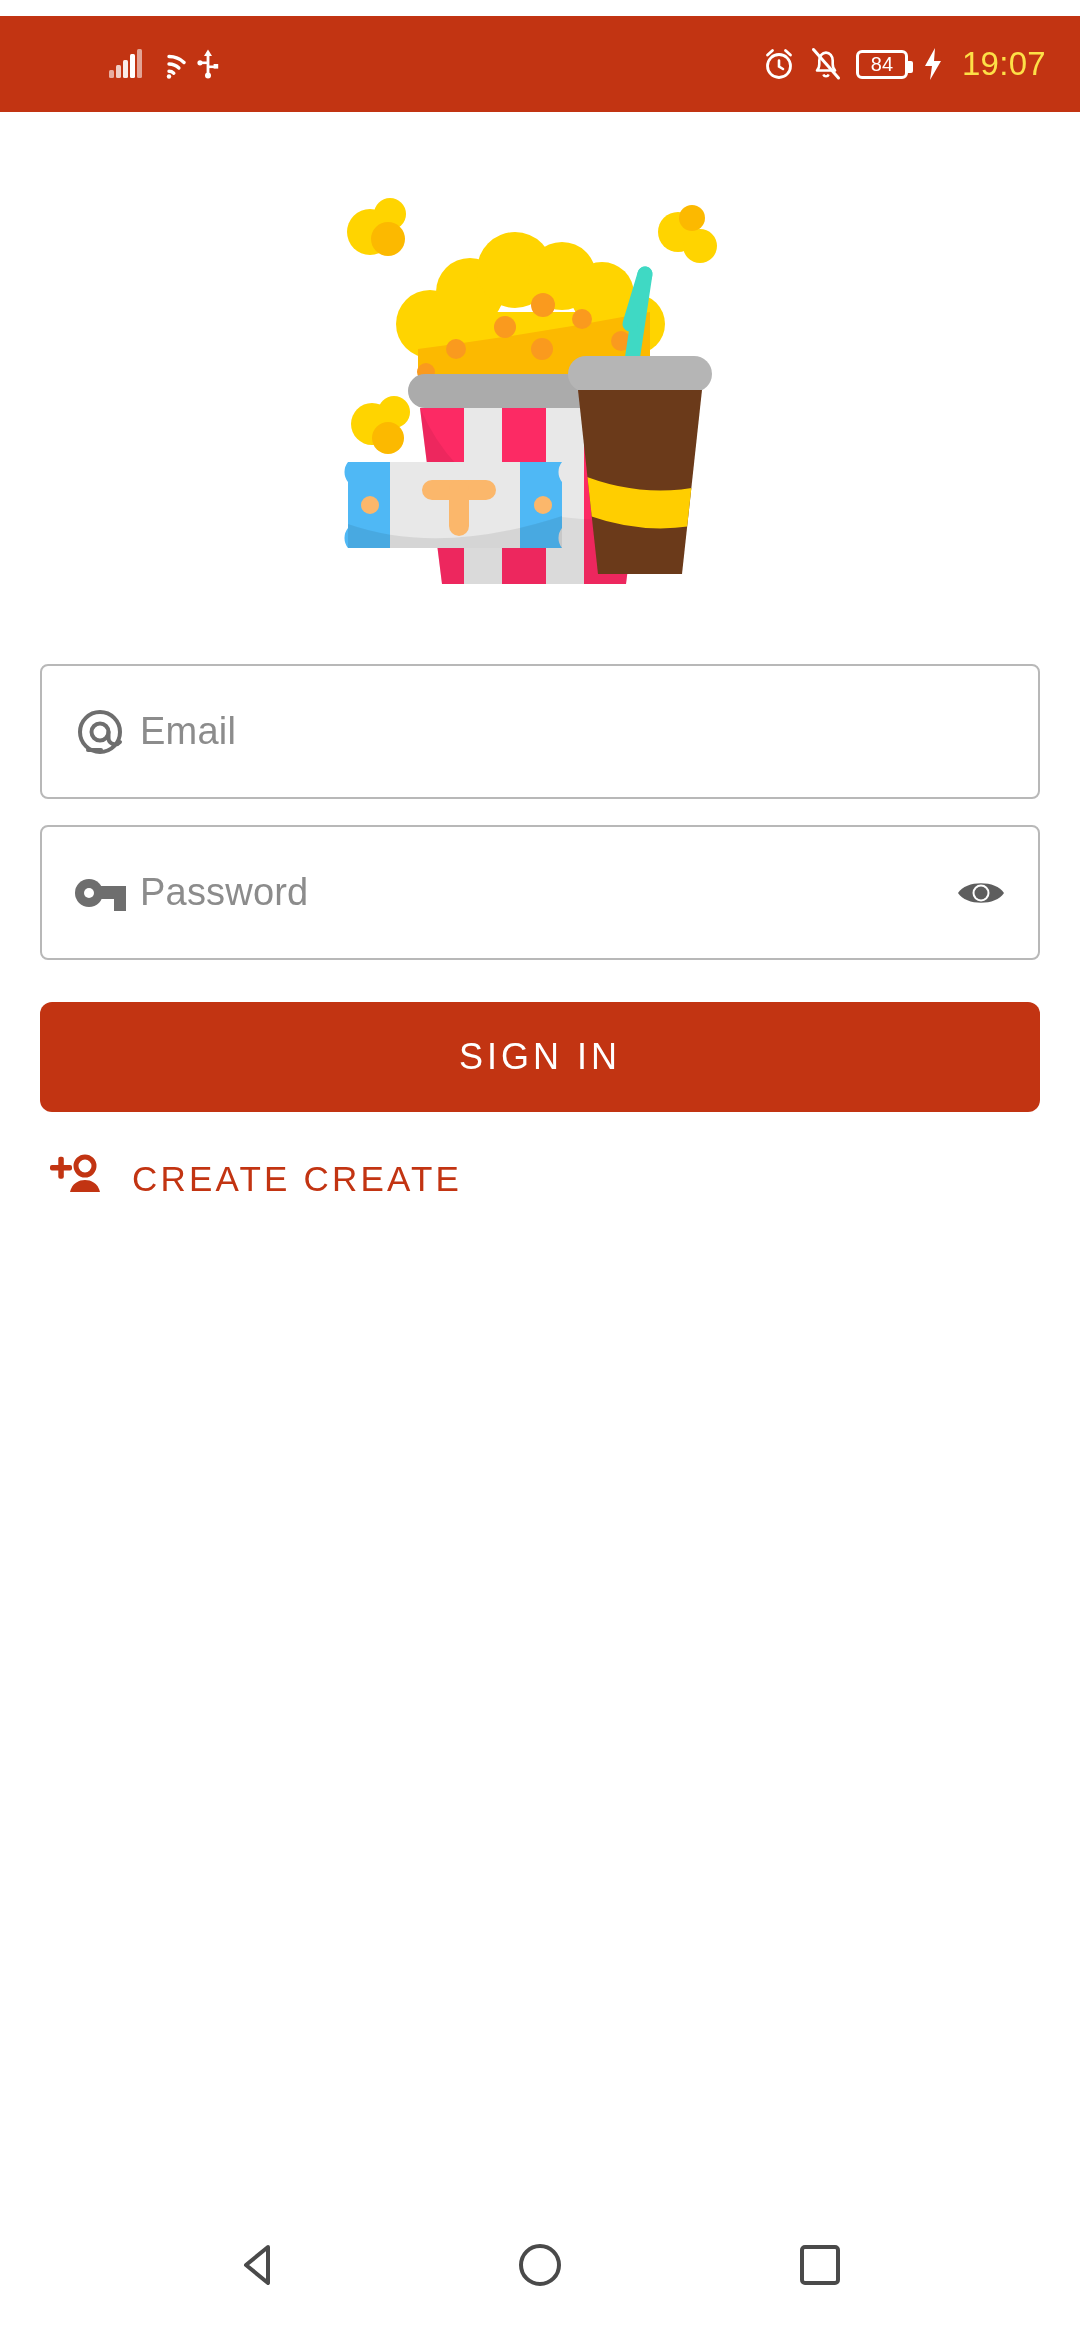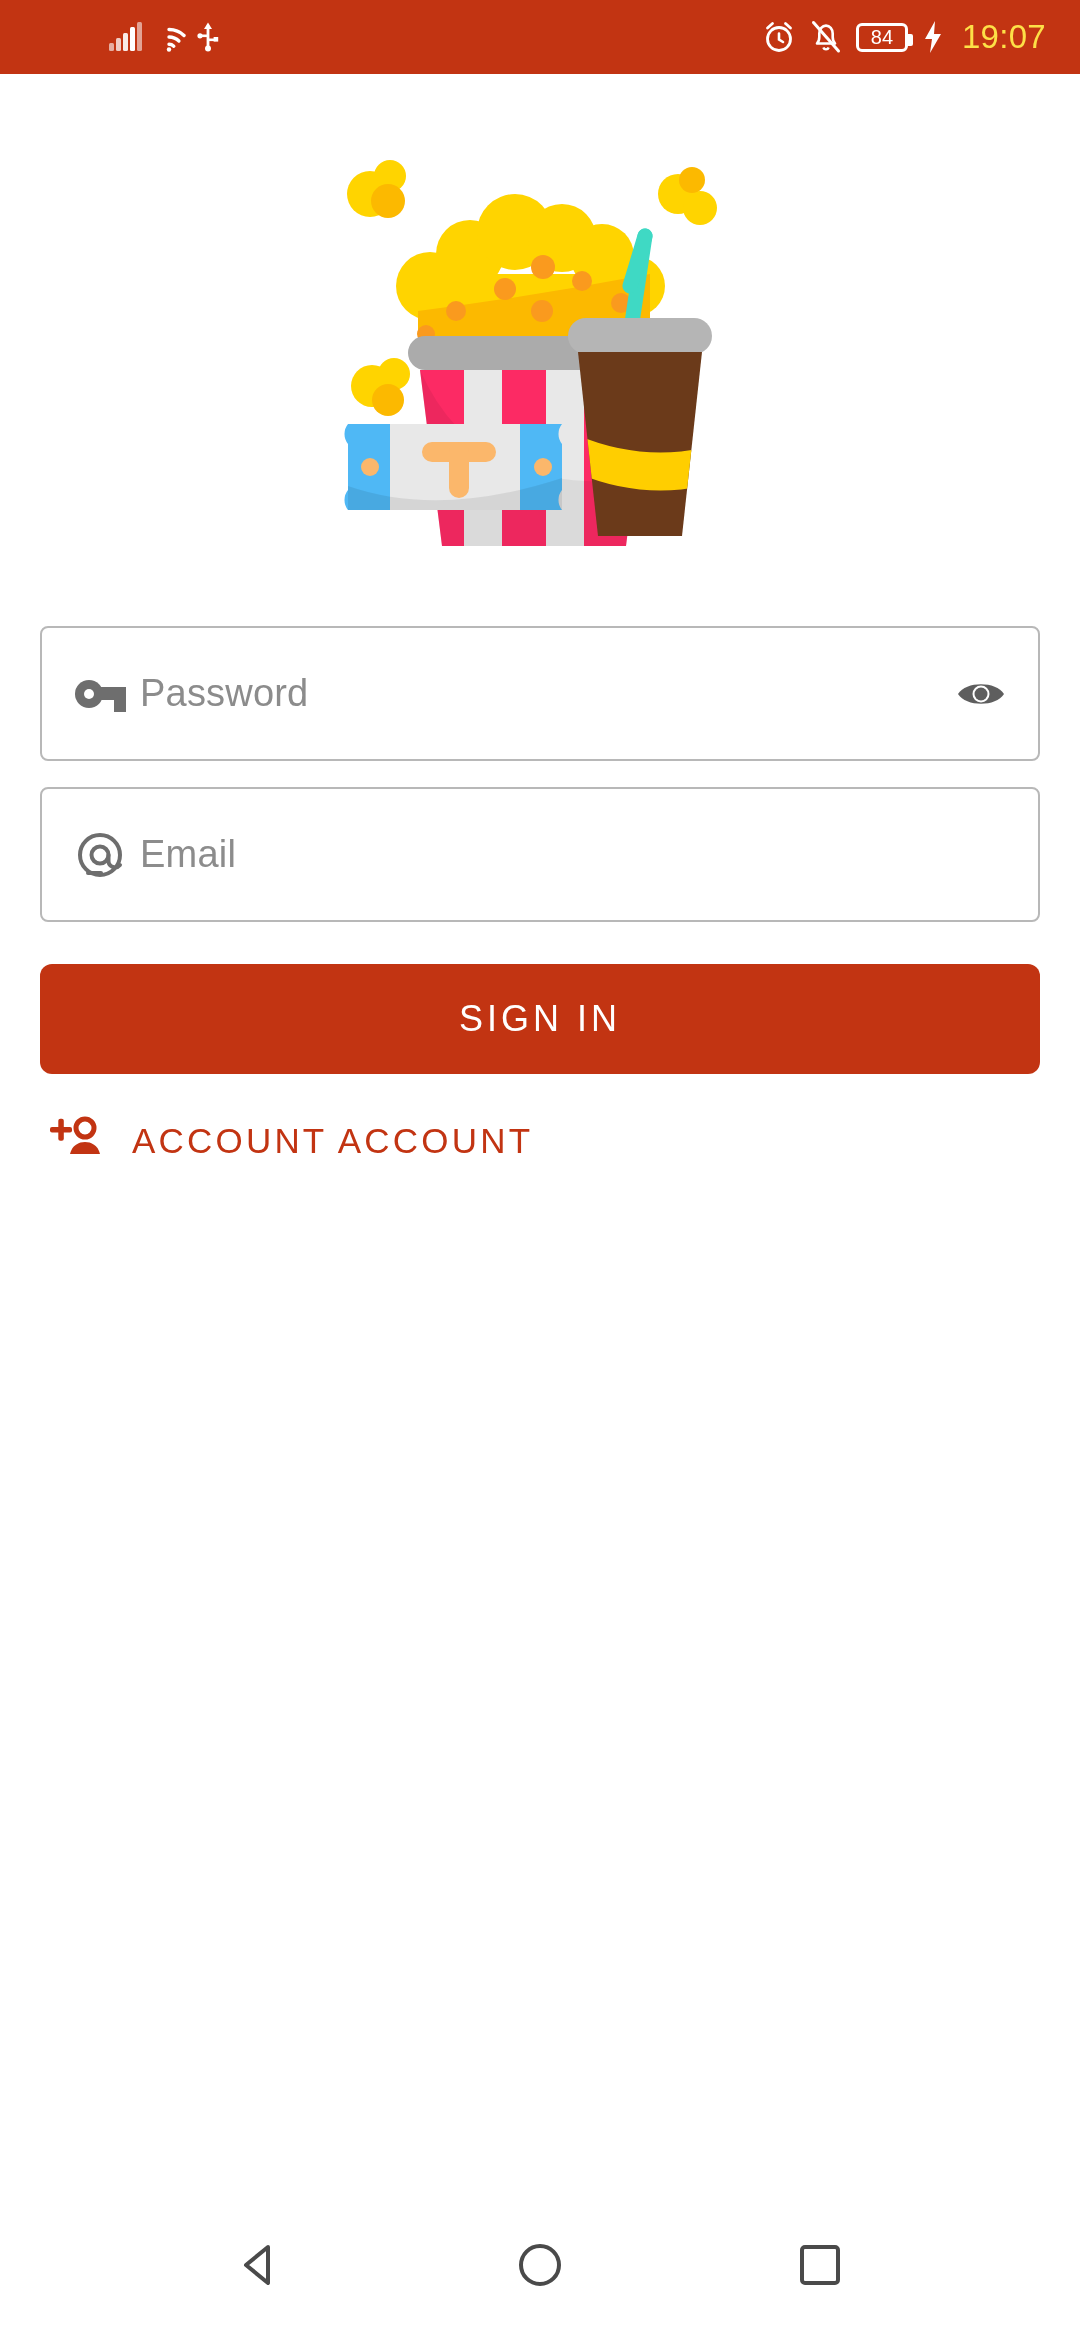--- a/index.html
+++ b/index.html
@@ -6,26 +6,27 @@
   html, body { width:1080px; height:2340px; }
   body {
     background:#ffffff;
     font-family:"Liberation Sans", sans-serif;
     overflow:hidden;
     position:relative;
   }
 
   
   .status-bar {
-    height:74px;
+    height:96px;
     background:#C23412;
     display:flex;
     align-items:center;
     justify-content:space-between;
     padding:0 34px;
+    margin-top:16px;
   }
   .status-left, .status-right {
     display:flex;
     align-items:center;
   }
   .status-left { gap:10px; margin-left:74px; }
   .status-right { gap:14px; }
   .status-icon { display:flex; align-items:center; }
 
   .clock-text {
@@ -297,67 +298,67 @@
         </clipPath>
         <g clip-path="url(#cupClip)">
           <rect x="240" y="206" width="142" height="190" fill="#6B3A1A"></rect>
           <path d="M240 286 Q310 318 382 300 L382 338 Q310 356 240 324 Z" fill="#FFCE00"></path>
         </g>
       </g>
     </svg>
   </div>
 
   <div class="fields-wrap">
+
+    <div class="field">
+      <span class="field-icon">
+        <svg width="52" height="52" viewBox="0 0 52 52">
+          <circle cx="26" cy="26" r="20" stroke="#6E6E6E" stroke-width="4" fill="none"></circle>
+          <circle cx="26" cy="26" r="8.5" stroke="#6E6E6E" stroke-width="4" fill="none"></circle>
+          <path d="M34.5 26 v6 a6.5 6.5 0 0 0 11.5 4" stroke="#6E6E6E" stroke-width="4" fill="none" stroke-linecap="round"></path>
+          <path d="M14 44 h13" stroke="#6E6E6E" stroke-width="4" fill="none" stroke-linecap="round"></path>
+        </svg>
+      </span>
+      <span class="field-text">Email</span>
+    </div>
 
     <div class="field">
       <span class="field-icon">
         <svg width="54" height="40" viewBox="0 0 54 40">
           <circle cx="15" cy="20" r="14" fill="#6E6E6E"></circle>
           <circle cx="15" cy="20" r="5" fill="#ffffff"></circle>
           <rect x="24" y="13" width="28" height="13" fill="#6E6E6E"></rect>
           <rect x="40" y="13" width="12" height="25" fill="#6E6E6E"></rect>
         </svg>
       </span>
       <span class="field-text">Password</span>
       <span class="eye-btn">
         <svg width="50" height="36" viewBox="0 0 50 36">
           <path d="M2 18 C10 5 40 5 48 18 C40 31 10 31 2 18 Z" fill="#5E5E5E"></path>
           <circle cx="25" cy="18" r="8.5" fill="#ffffff"></circle>
           <circle cx="25" cy="18" r="6.5" fill="#5E5E5E"></circle>
         </svg>
       </span>
     </div>
-
-    <div class="field">
-      <span class="field-icon">
-        <svg width="52" height="52" viewBox="0 0 52 52">
-          <circle cx="26" cy="26" r="20" stroke="#6E6E6E" stroke-width="4" fill="none"></circle>
-          <circle cx="26" cy="26" r="8.5" stroke="#6E6E6E" stroke-width="4" fill="none"></circle>
-          <path d="M34.5 26 v6 a6.5 6.5 0 0 0 11.5 4" stroke="#6E6E6E" stroke-width="4" fill="none" stroke-linecap="round"></path>
-          <path d="M14 44 h13" stroke="#6E6E6E" stroke-width="4" fill="none" stroke-linecap="round"></path>
-        </svg>
-      </span>
-      <span class="field-text">Email</span>
-    </div>
   </div>
 
   <button class="primary-btn">
     <span>SIGN IN</span>
   </button>
 
   <div class="secondary-link">
     <span>
       <svg width="56" height="42" viewBox="0 0 56 42">
         <circle cx="35" cy="12" r="9" stroke="#C23412" stroke-width="5" fill="none"></circle>
         <path d="M20 38 C22 29 29 26 35 26 C41 26 48 29 50 38 Z" fill="#C23412"></path>
         <rect x="0" y="11" width="22" height="5.5" rx="2" fill="#C23412"></rect>
         <rect x="8.3" y="2.7" width="5.5" height="22" rx="2" fill="#C23412"></rect>
       </svg>
     </span>
-    <span>ACCOUNT ACCOUNT</span>
+    <span>CREATE CREATE</span>
   </div>
 
 </div>
 
 <div class="nav-bar">
   <span class="nav-btn">
     <svg width="52" height="52" viewBox="0 0 52 52">
       <path d="M34 8 L12 26 L34 44 Z" stroke="#4A4A4A" stroke-width="4" fill="none" stroke-linejoin="round"></path>
     </svg>
   </span>

